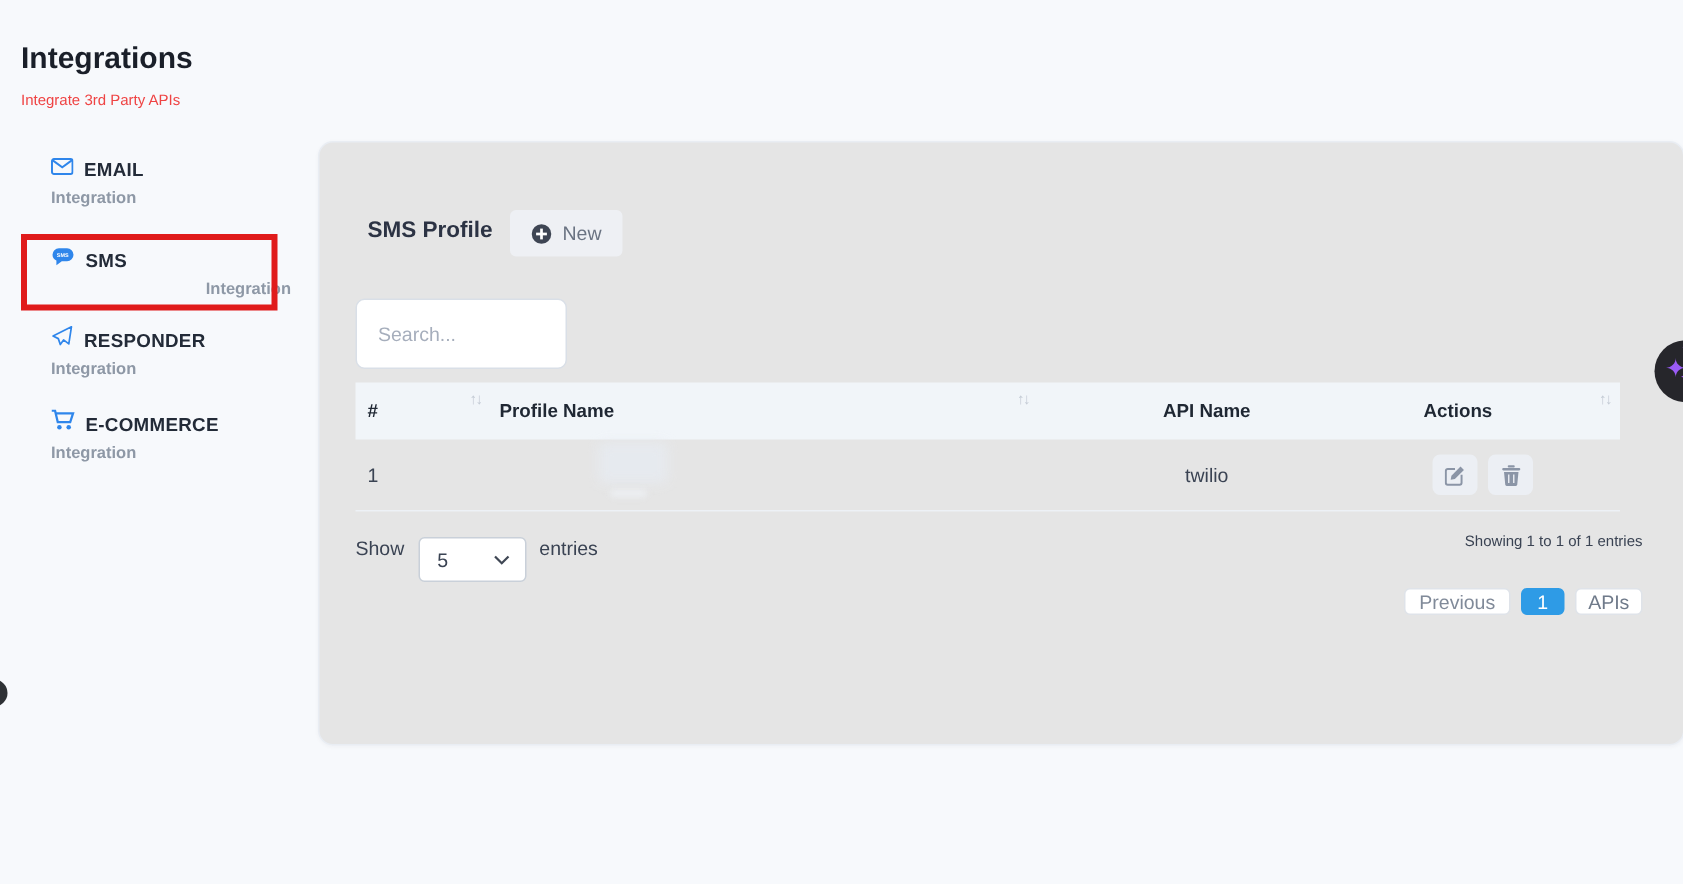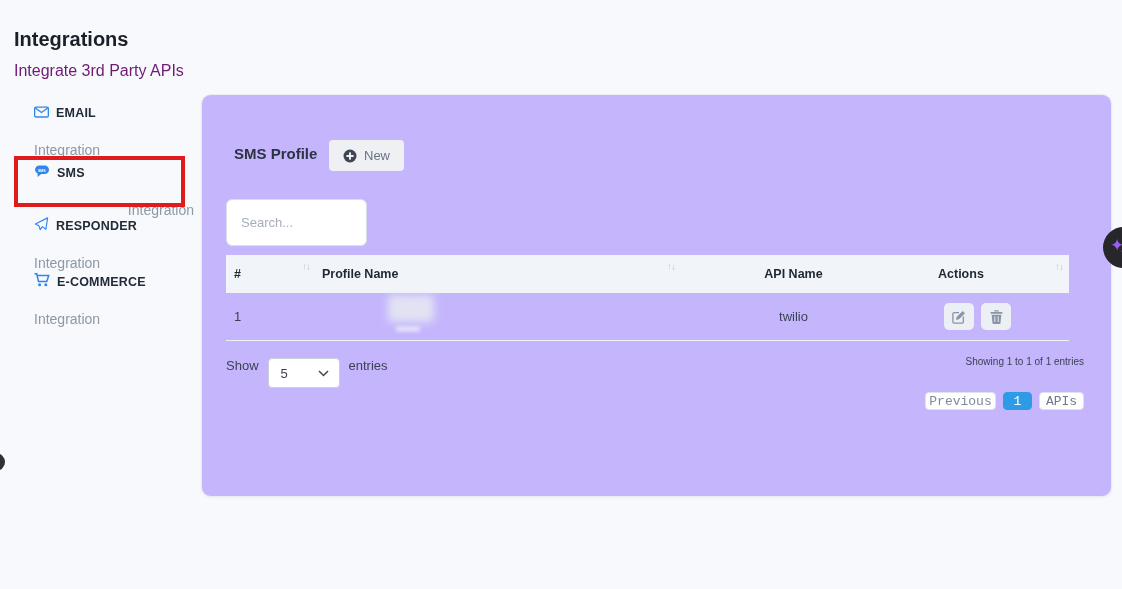--- a/index.html
+++ b/index.html
@@ -2,36 +2,36 @@
 <html><head>
 <meta charset="utf-8">
 <style>
   * { margin:0; padding:0; box-sizing:border-box; }
   html,body { width:1122px; height:589px; }
   body { font-family:"Liberation Sans", sans-serif; background:#f7f9fc; }
   .page { position:relative; width:1122px; height:589px; overflow:hidden;padding-left:36px; }
 
   
   .page-title { position:absolute; left:14px; top:28px; font-size:20px; font-weight:bold; color:#1a1f29; }
-  .page-subtitle { position:absolute; left:14px; top:62px; font-size:16px; color:#701a75; }
+  .page-subtitle { position:absolute; left:14px; top:62px; font-size:10px; color:#ef4444; }
 
   
   .nav-item { position:absolute; left:34px; width:160px; }
   .nav-line { display:flex; align-items:center; gap:7px; }
   .nav-label { font-size:12.5px; font-weight:bold; color:#232b38; letter-spacing:.2px; }
-  .nav-sub { font-size:14px; color:#8e98a6; margin-top:20px; }
+  .nav-sub { font-size:11px; color:#8e98a6; margin-top:4px;font-weight:bold; }
   .nav-email { top:104px; }
   .nav-sms { top:164px;text-align:right; }
   .nav-responder { top:217px; }
   .nav-ecommerce { top:273px; }
   .sms-highlight { position:absolute; left:14px; top:156px; width:171px; height:51px;
     border:4px solid #e01b1b; pointer-events:none; }
 
   
-  .card { position:absolute; left:201px; top:94px; width:911px; height:403px; background:#c4b5fd;
+  .card { position:absolute; left:212px; top:94px; width:911px; height:403px; background:#e5e5e5;
     border:1px solid #e9edf3; border-radius:10px; box-shadow:0 1px 3px rgba(16,24,40,.04); }
 
   .panel-title { position:absolute; left:32px; top:50px; font-size:15px; font-weight:bold; color:#2c3344; }
   .new-btn { position:absolute; left:127px; top:45px; height:31px; padding:0 14px; display:flex;
     align-items:center; gap:7px; background:#eef0f4; border:none; border-radius:4px; cursor:pointer;
     font-size:13px; color:#6a7382; font-family:"Liberation Sans", sans-serif; }
 
   .search-input { position:absolute; left:24px; top:104px; width:141px; height:47px; border:1px solid #d9dfe7;
     border-radius:6px; padding:0 14px; font-size:13px; color:#3a4353; font-family:"Liberation Sans", sans-serif; }
   .search-input::placeholder { color:#a6aebc; }
@@ -64,21 +64,21 @@
   
   .show-line { position:absolute; left:24px; top:263px; display:flex; gap:9px;
     font-size:13px; color:#3a4353; }
   .entries-select { width:72px; height:30px; border:1px solid #c9d0d9; border-radius:4px; display:flex;
     align-items:center; justify-content:space-between; padding:0 10px 0 12px; font-size:13px; color:#3a4353;
     background:#fff; cursor:pointer; }
   .summary { position:absolute; right:27px; top:261px; font-size:10px; color:#3a4353; }
   .pager { position:absolute; right:27px; top:297px; display:flex; gap:7px; }
   .page-btn { height:18px; display:flex; align-items:center; justify-content:center; background:#fff;
     border:1px solid #dfe3e9; border-radius:4px; font-size:13px; color:#808a99; cursor:pointer;
-    font-family:Liberation Mono, monospace; }
+    font-family:Liberation Sans, sans-serif; }
   .btn-prev { width:71px; }
   .btn-page { width:29px; background:#2e9be6; border-color:#2e9be6; color:#fff; }
   .btn-next { width:45px; color:#6f7a8a; }
 
   
   .ai-fab { position:absolute; left:1103px; top:227px; width:41px; height:41px; border-radius:50%;
     background:#26262b; cursor:pointer; }
   .ai-fab .sp1 { position:absolute; left:7px; top:8px; color:#9b5cf6; font-size:17px; }
   .ai-fab .sp2 { position:absolute; left:18px; top:-1px; color:#a855f7; font-size:10px; }
   .ai-fab .sp3 { position:absolute; left:17px; top:20px; color:#a855f7; font-size:8px; }

